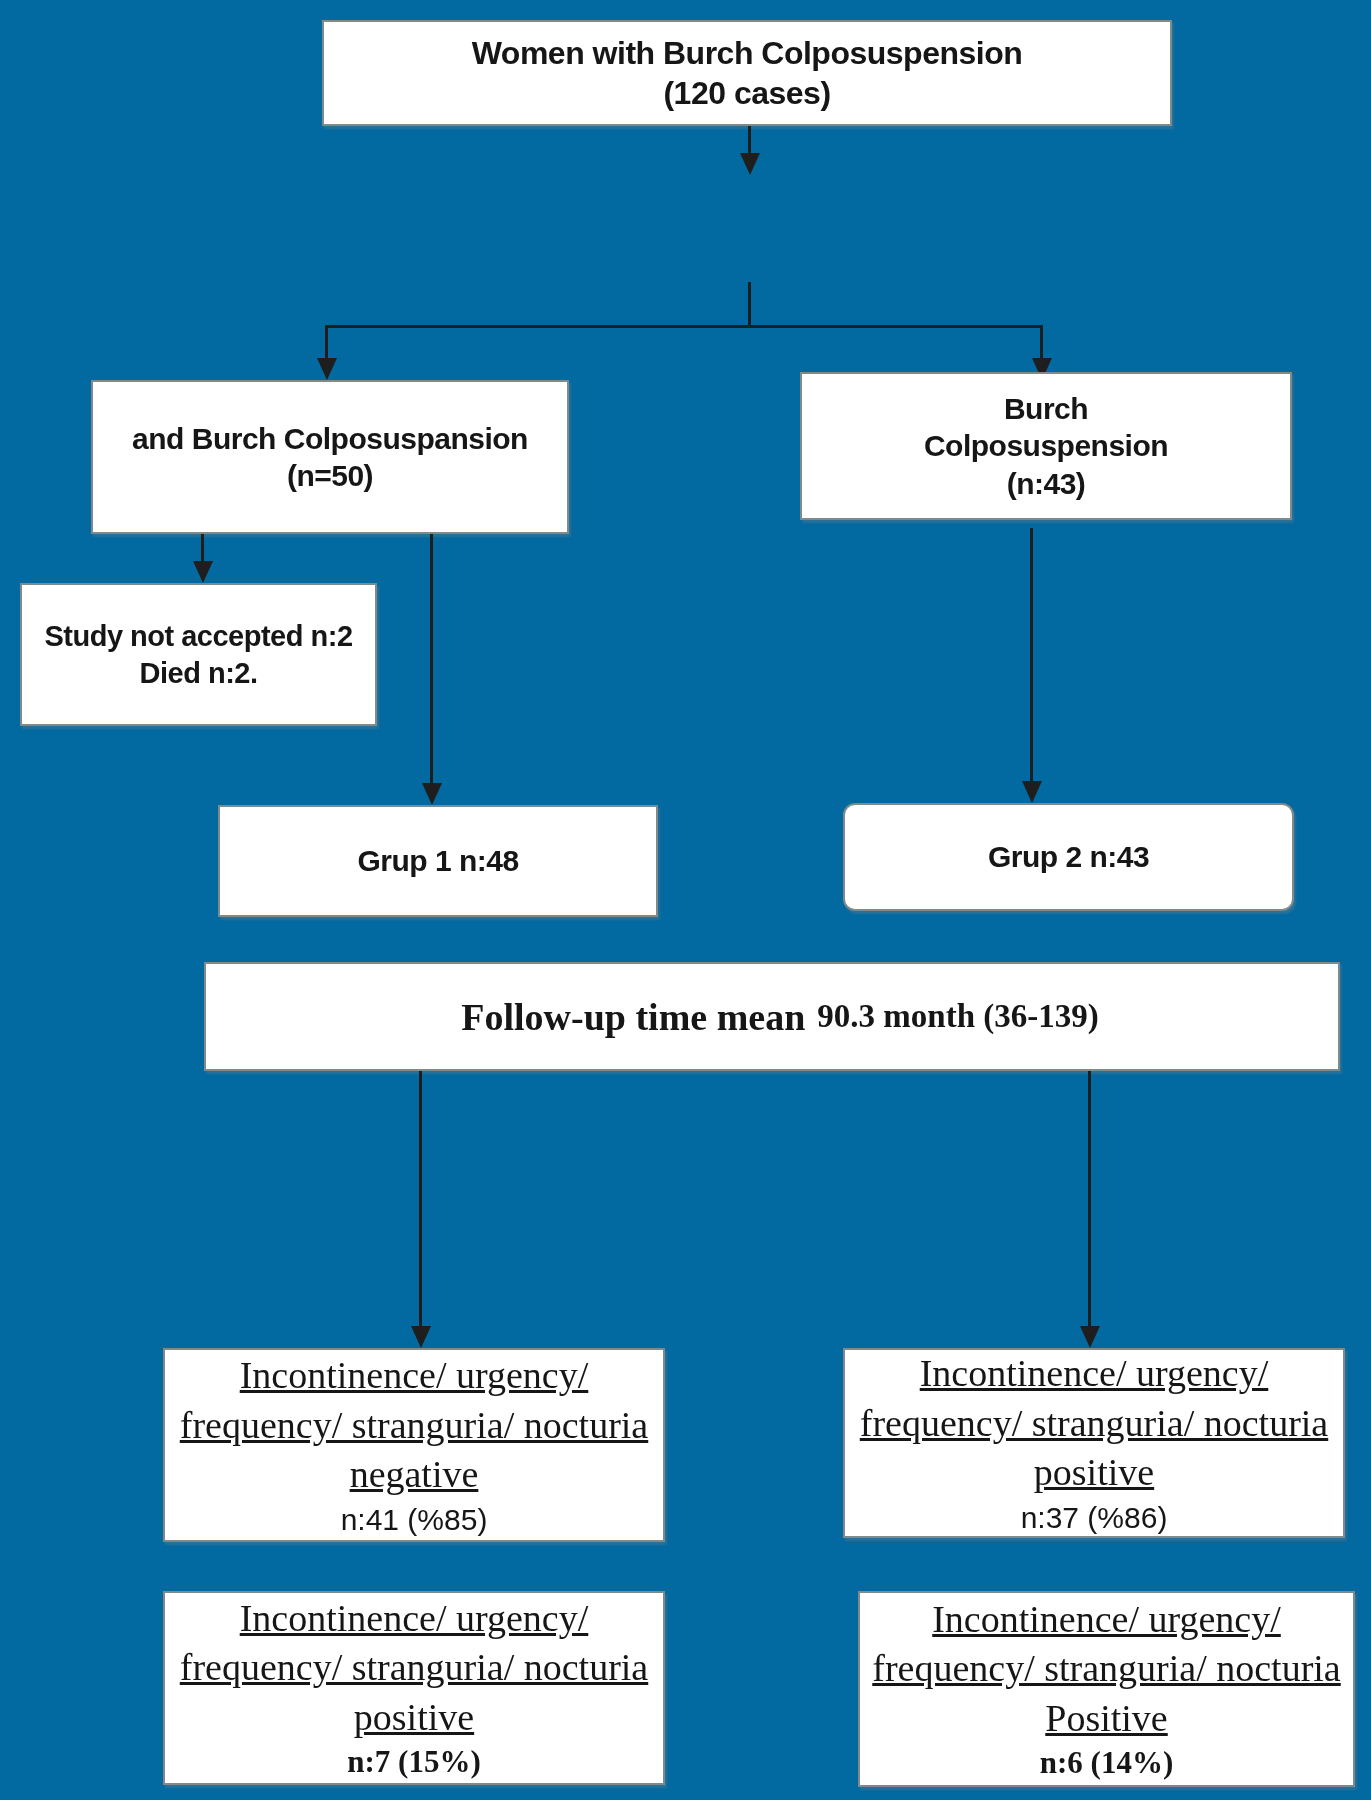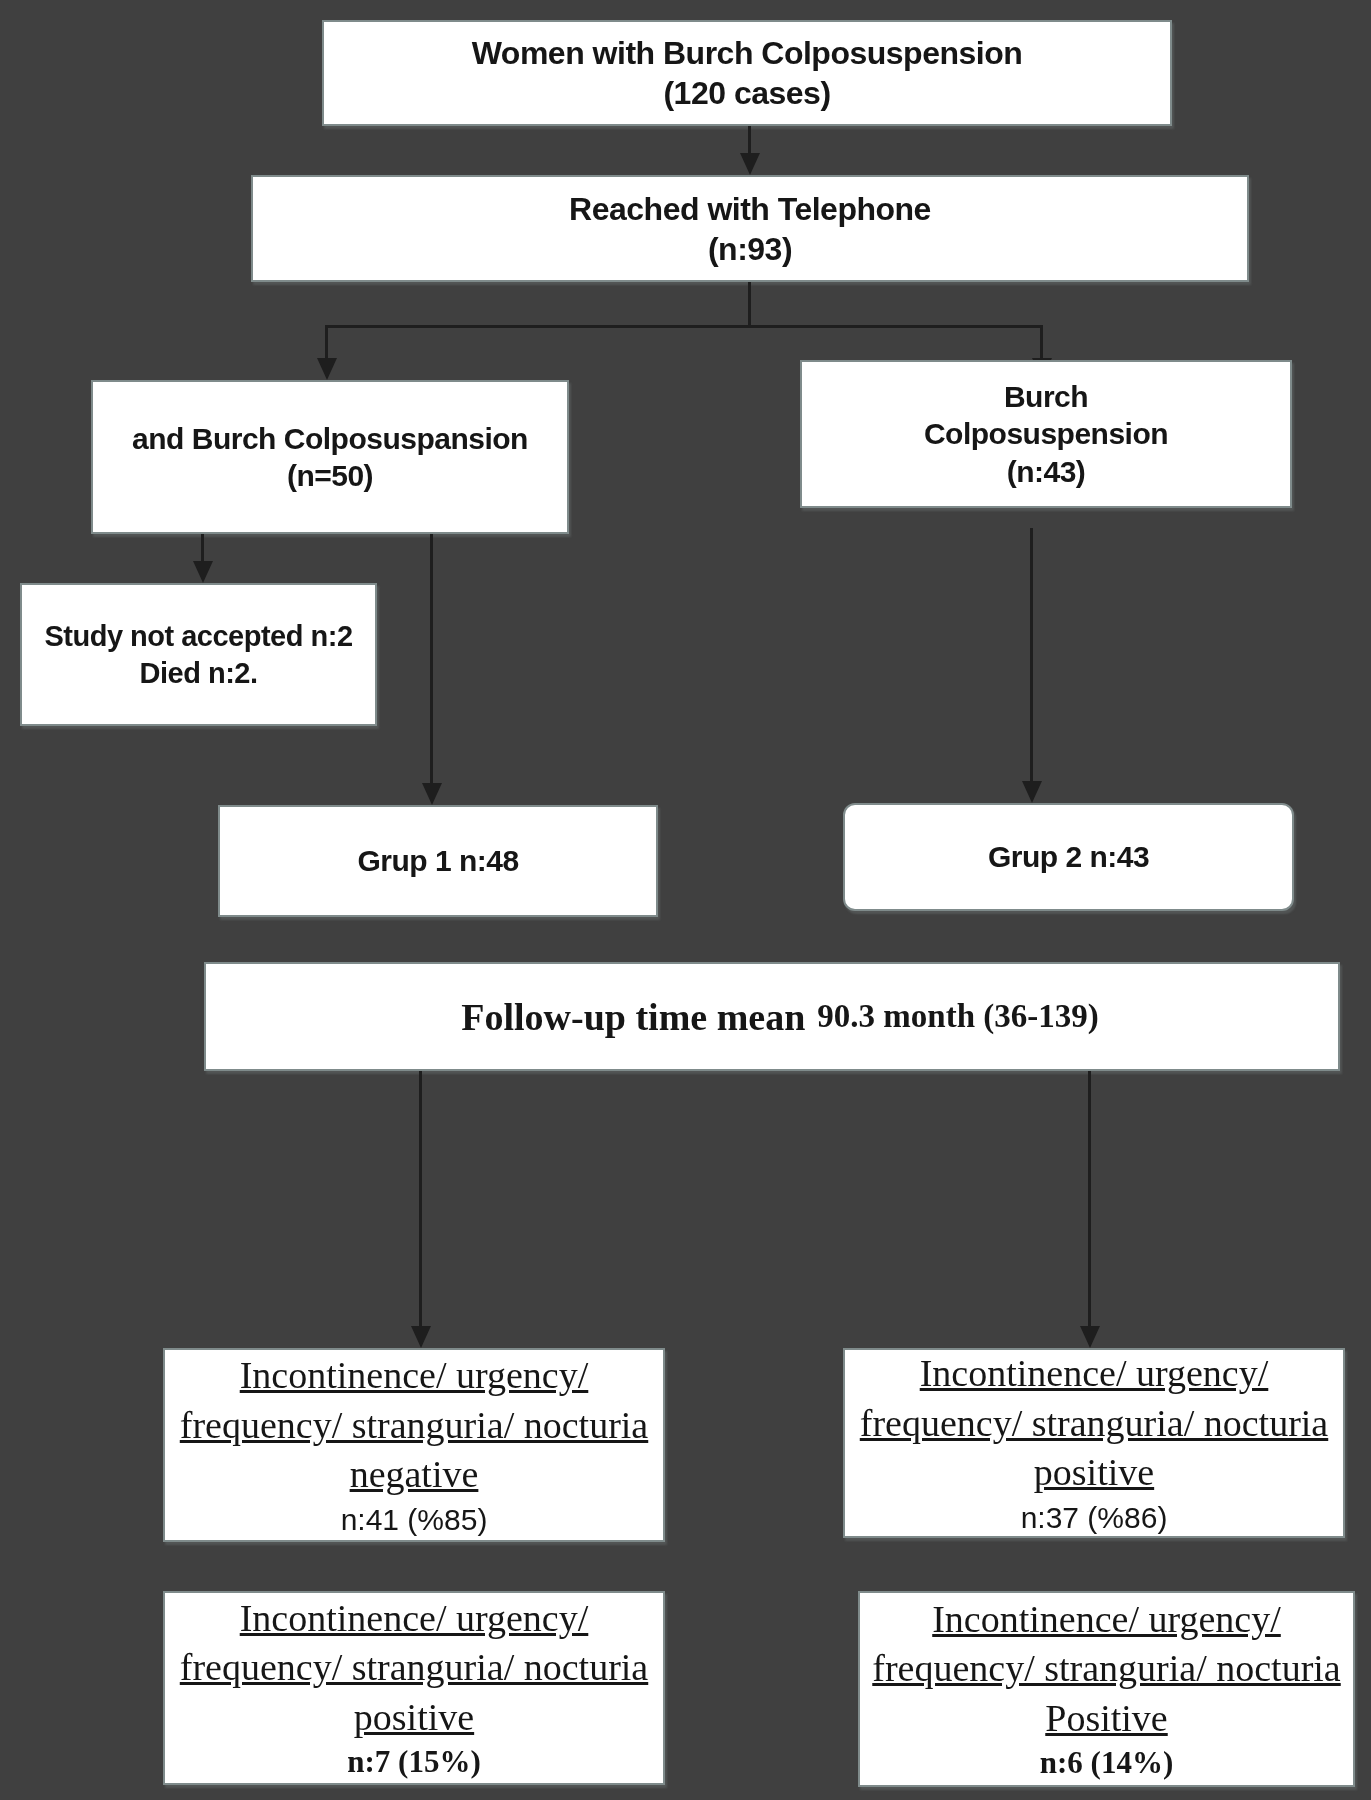--- a/index.html
+++ b/index.html
@@ -4,21 +4,21 @@
 <style>
   html, body {
     margin: 0;
     padding: 0;
     background: #ffffff;
   }
   .canvas {
     position: relative;
     width: 1371px;
     height: 1800px;
-    background: #404040;
+    background: #0369a1;
     overflow: hidden;
     font-family: "Liberation Sans", sans-serif;
   }
   
   .node {
     position: absolute;
     box-sizing: border-box;
     border: 2px solid #7f8b8b;
     background: #ffffff;
     display: flex;
@@ -29,21 +29,21 @@
     color: #161616;
     box-shadow: 2px 3px 2px rgba(130,140,140,0.28);
   }
   .sans { font-family: "Liberation Sans", sans-serif; font-weight: 700; letter-spacing: -0.5px; }
   .serif { font-family: "Liberation Serif", serif; }
   .ln { line-height: 1.25; white-space: nowrap; }
 
   #n-women    { left: 322px; top: 20px;  width: 850px;  height: 106px; font-size: 32px; }
   #n-reached  { left: 251px; top: 175px; width: 998px;  height: 107px; font-size: 32px; }
   #n-tah      { left: 91px;  top: 380px; width: 478px;  height: 154px; font-size: 30px; }
-  #n-burch    { left: 800px; top: 360px; width: 492px;  height: 148px; font-size: 30px; }
+  #n-burch    { left: 800px; top: 372px; width: 492px;  height: 148px; font-size: 30px; }
   #n-excluded { left: 20px;  top: 583px; width: 357px;  height: 143px; font-size: 29px; }
   #n-grup1    { left: 218px; top: 805px; width: 440px;  height: 112px; font-size: 30px; text-align: right; }
   #n-grup2    { left: 843px; top: 803px; width: 451px;  height: 108px; font-size: 30px; border-radius: 12px; }
 
   #n-followup { left: 204px; top: 962px; width: 1136px; height: 109px; flex-direction: row; padding-left: 16px; }
   #n-followup .fu-main   { font-family: "Liberation Serif", serif; font-weight: 700; font-size: 38px; margin-right: 12px; white-space: nowrap; }
   #n-followup .fu-detail { font-family: "Liberation Serif", serif; font-weight: 700; font-size: 33px; white-space: nowrap; }
 
   .outcome .ln { font-size: 38px; line-height: 1.3; text-decoration: underline; }
   .outcome .n-sans  { font-family: "Liberation Sans",  sans-serif; font-weight: 400; font-size: 30px; line-height: 1.3; white-space: nowrap; }
@@ -88,24 +88,20 @@
 <div class="canvas">
 
   <div class="node sans" id="n-women">
     <div class="ln">Women with Burch Colposuspension</div>
     <div class="ln">(120 cases)</div>
   </div>
 
   <div class="vl" id="c-top-line"></div>
   <div class="ah" id="c-top-head"></div>
 
-  <div class="node sans" id="n-reached">
-    <div class="ln">Reached with Telephone</div>
-    <div class="ln">(n:93)</div>
-  </div>
 
   <div class="vl" id="c-stem"></div>
   <div class="hl" id="c-split"></div>
   <div class="vl" id="c-left-line"></div>
   <div class="ah" id="c-left-head"></div>
   <div class="vl" id="c-right-line"></div>
   <div class="ah" id="c-right-head"></div>
 
   <div class="node sans" id="n-tah">
     <div class="ln">and Burch Colposuspansion</div>

